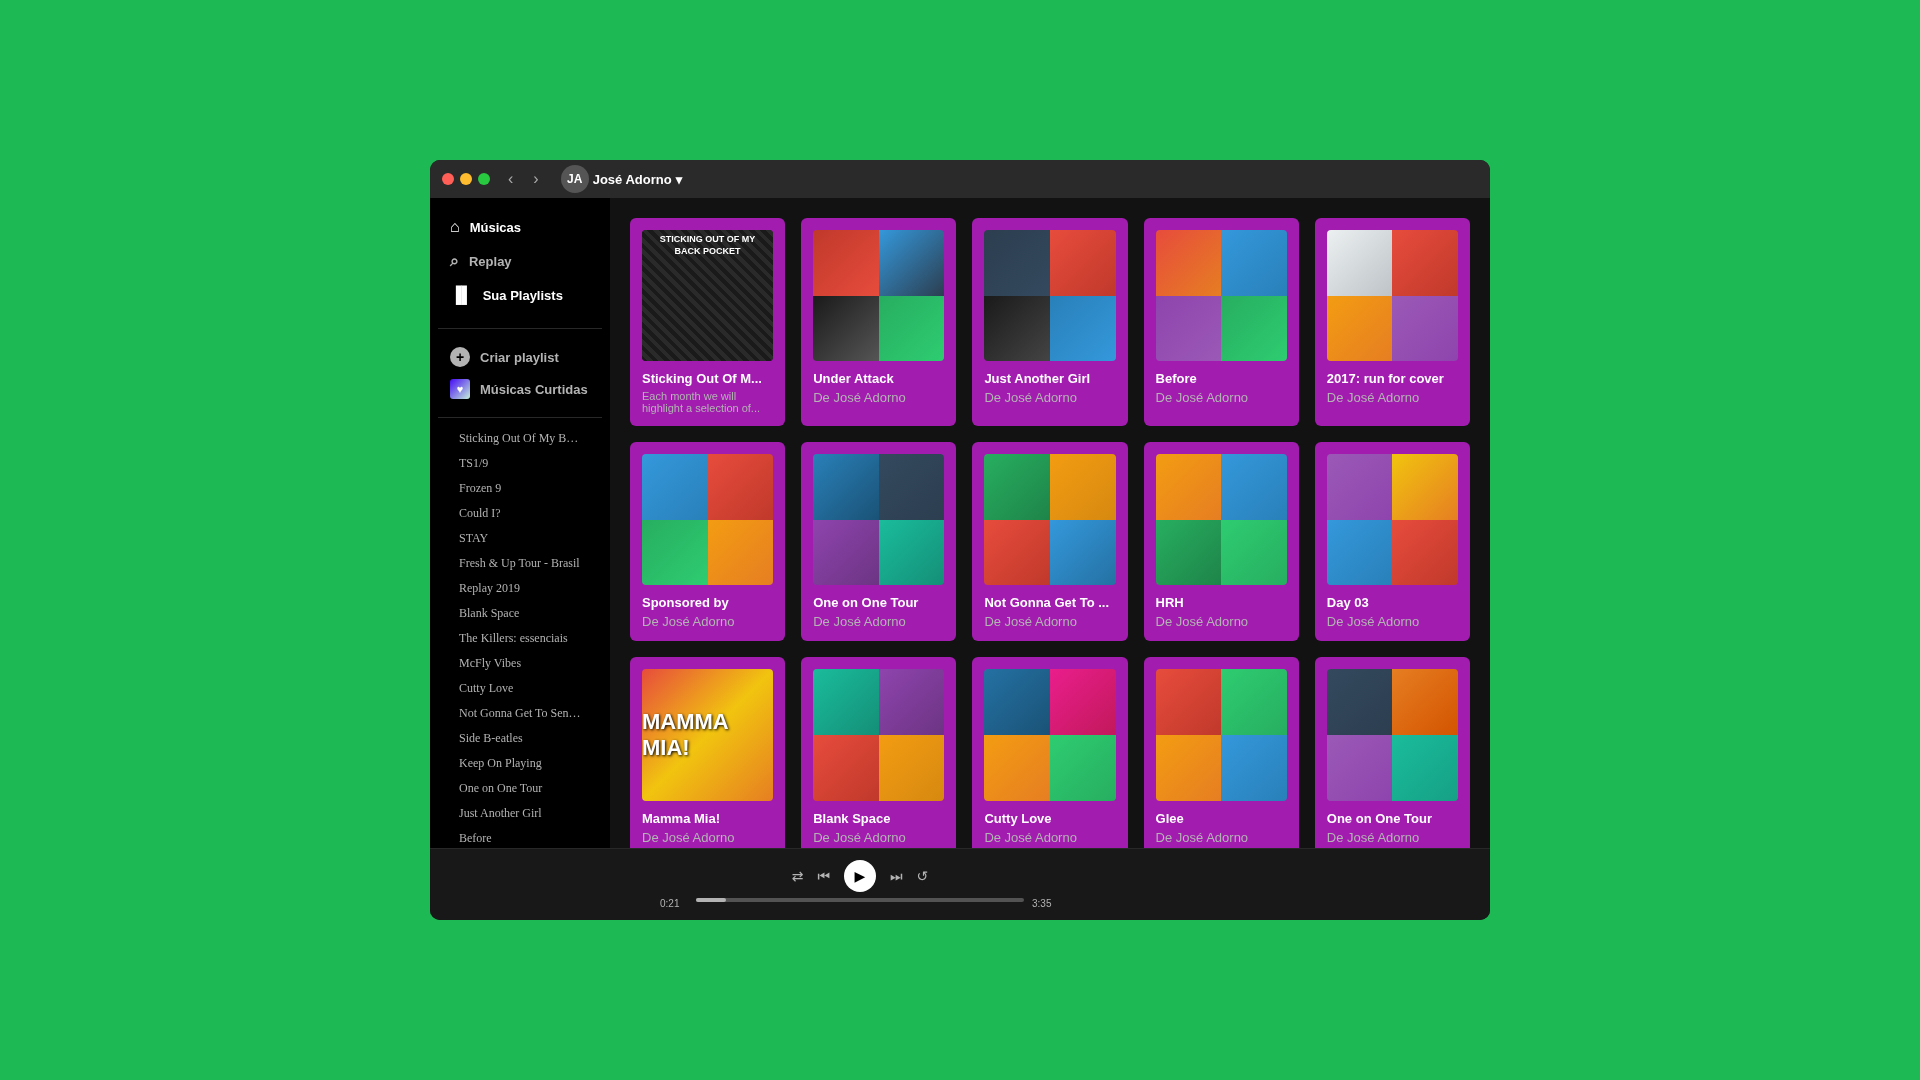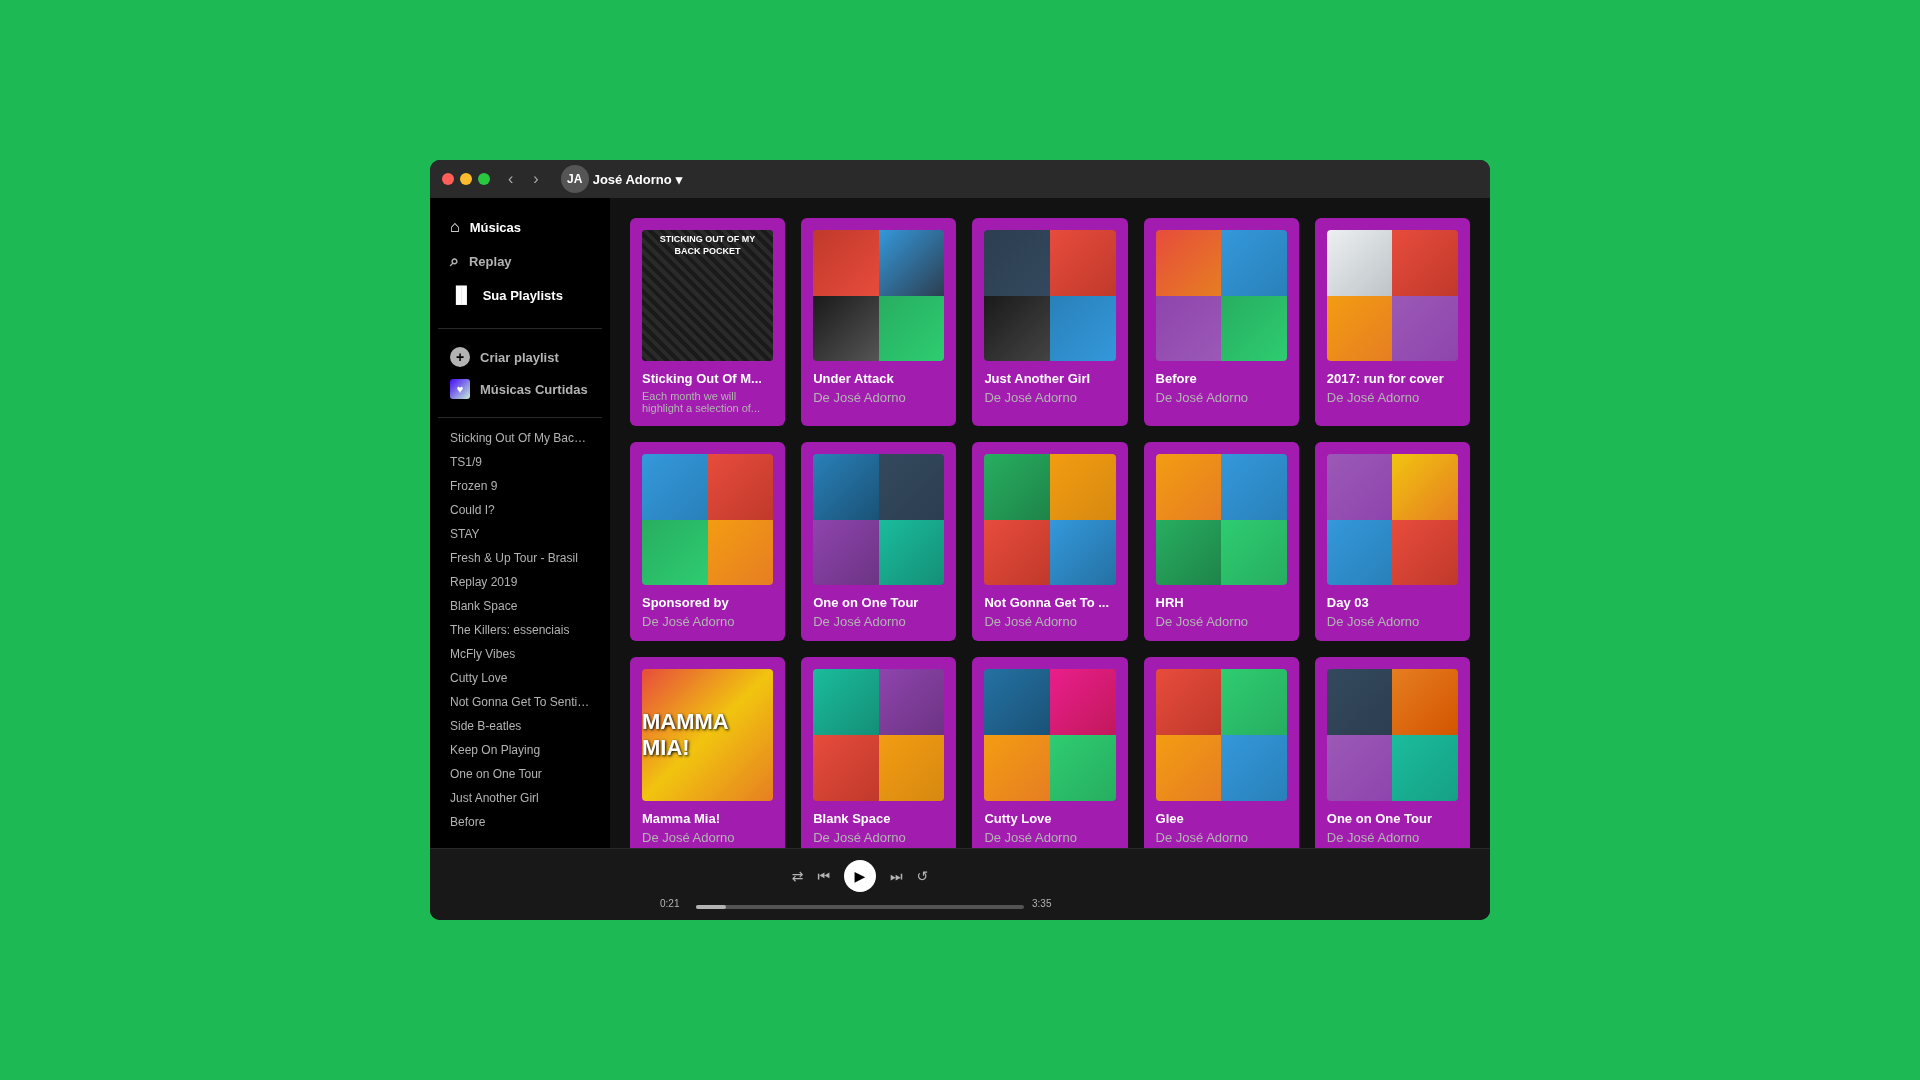--- a/index.html
+++ b/index.html
@@ -165,21 +165,22 @@
       background: linear-gradient(135deg, #450af5, #c4efd9);
       display: flex;
       align-items: center;
       justify-content: center;
       color: #fff;
       font-size: 11px;
     }
     .playlist-list {
       flex: 1;
       overflow-y: auto;
-      padding: 4px 0;
+      padding: 4px 9px;
+      font-family: Liberation Serif, serif;
     }
     .playlist-list::-webkit-scrollbar { width: 4px; }
     .playlist-list::-webkit-scrollbar-track { background: transparent; }
     .playlist-list::-webkit-scrollbar-thumb { background: #555; border-radius: 2px; }
     .playlist-item {
       padding: 5px 20px;
       color: #b3b3b3;
       font-size: 12px;
       cursor: pointer;
       white-space: nowrap;
@@ -315,21 +316,21 @@
       background: #fff;
       border-radius: 50%;
       display: flex;
       align-items: center;
       justify-content: center;
       color: #000;
       font-size: 14px;
     }
     .progress-area {
       display: flex;
-      align-items: flex-end;
+      align-items: flex-start;
       gap: 8px;
       width: 400px;
     }
     .time-label {
       color: #b3b3b3;
       font-size: 10px;
       min-width: 28px;
     }
     .progress-bar {
       flex: 1;

